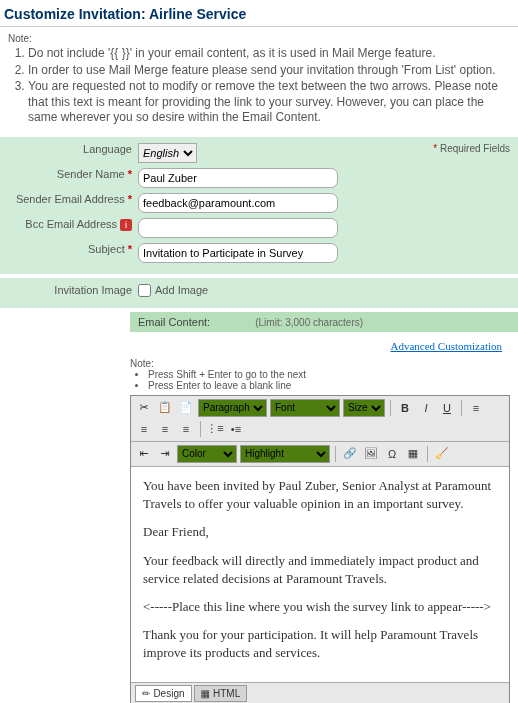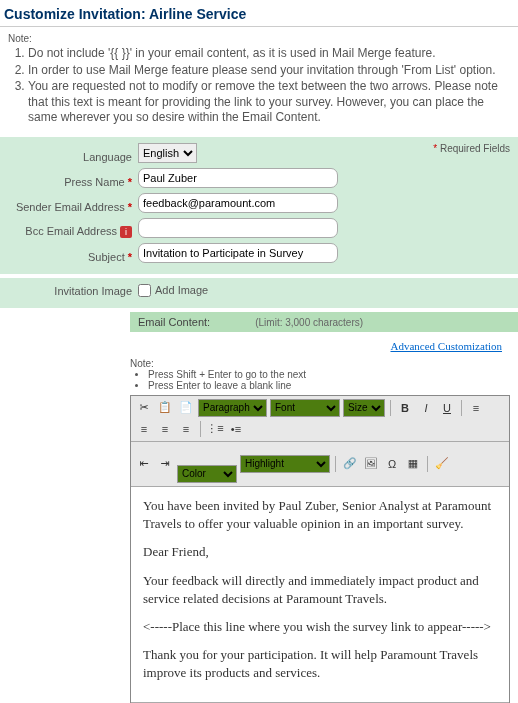--- a/index.html
+++ b/index.html
@@ -5,26 +5,26 @@
 * { box-sizing: border-box; margin: 0; padding: 0; }
 body { font-family: Arial, sans-serif; font-size: 11px; color: #333; width: 518px; background: #fff; }
 .page-title { color: #003366; font-size: 14px; font-weight: bold; padding: 6px 4px 4px; border-bottom: 1px solid #ccc; }
 .note-section { padding: 6px 8px 10px; }
 .note-label { font-size: 10px; color: #555; margin-bottom: 2px; }
 .note-list { margin-left: 20px; font-size: 12px; color: #555; }
 .note-list li { margin-bottom: 1px; line-height: 1.3; }
 .panel { background: #d2ecda; padding: 6px 8px; margin-bottom: 4px; }
 .req-fields { float: right; color: #555; font-size: 10px; }
 .req-fields::before { content: "* "; color: #c00; }
-.form-row { display: flex; align-items: flex-end; margin-bottom: 5px; }
+.form-row { display: flex; align-items: flex-start; margin-bottom: 5px; }
 .form-label { width: 130px; text-align: right; padding-right: 6px; color: #555; font-size: 11px; }
 .req { color: #c00; margin-left: 3px; font-weight: bold; }
 .text-input { border: 1px solid #aaa; padding: 2px 4px; font-size: 11px; height: 20px; }
 .w200 { width: 200px; border-radius: 7px; }
-.select-lang { border: 1px solid #aaa; font-size: 11px; height: 20px; }
+.select-lang { border: 1px solid #aaa; font-size: 11px; height: 20px; font-style: italic; }
 .info-icon { display: inline-block; width: 12px; height: 12px; background: #c33; color: #fff; font-size: 9px; text-align: center; line-height: 12px; border-radius: 2px; margin-left: 3px; }
 .checkbox-row { display: flex; align-items: center; }
 .checkbox-row label { margin-left: 4px; color: #555; }
 .section-header { background: #b5deb9; padding: 4px 8px; font-size: 11px; color: #444; }
 .limit-text { color: #666; font-size: 10px; margin-left: 42px; }
 .content-body { padding: 6px 8px; }
 .adv-link { text-align: right; padding: 2px 8px; font-family: Liberation Serif, serif; }
 .adv-link a { color: #0066cc; text-decoration: underline; font-size: 11px; }
 .editor-note { font-size: 10px; color: #555; margin: 4px 0; }
 .editor-note ul { margin-left: 18px; list-style: disc; }
@@ -56,21 +56,21 @@
 
 <div class="panel">
   <div class="req-fields">Required Fields</div>
   <div class="form-row">
     <div class="form-label">Language</div>
     <select class="select-lang">
       <option>English</option>
     </select>
   </div>
   <div class="form-row">
-    <div class="form-label"><span>Press Name</span><span class="req">*</span></div>
+    <div class="form-label"><span>Sender Name</span><span class="req">*</span></div>
     <input type="text" class="text-input w200" value="Paul Zuber" style="">
   </div>
   <div class="form-row">
     <div class="form-label"><span>Sender Email Address</span><span class="req">*</span></div>
     <input type="text" class="text-input w200" value="feedback@paramount.com" style="">
   </div>
   <div class="form-row">
     <div class="form-label"><span>Bcc Email Address</span><span class="info-icon">i</span></div>
     <input type="text" class="text-input w200" value="" style="">
   </div>
@@ -127,21 +127,21 @@
       <span class="tb-btn">≡</span>
       <span class="tb-btn">≡</span>
       <span class="tb-btn">≡</span>
       <span class="tb-sep"></span>
       <span class="tb-btn">⋮≡</span>
       <span class="tb-btn">•≡</span>
     </div>
     <div class="toolbar">
       <span class="tb-btn">⇤</span>
       <span class="tb-btn">⇥</span>
-      <select class="tb-select" style="width:60px;margin-top:20px;"><option>Color</option></select>
+      <select class="tb-select" style="width:60px;"><option>Color</option></select>
       <select class="tb-select" style="width:90px;"><option>Highlight</option></select>
       <span class="tb-sep"></span>
       <span class="tb-btn">🔗</span>
       <span class="tb-btn">🖼</span>
       <span class="tb-btn">Ω</span>
       <span class="tb-btn">▦</span>
       <span class="tb-sep"></span>
       <span class="tb-btn">🧹</span>
     </div>
     <div class="editor-content">

